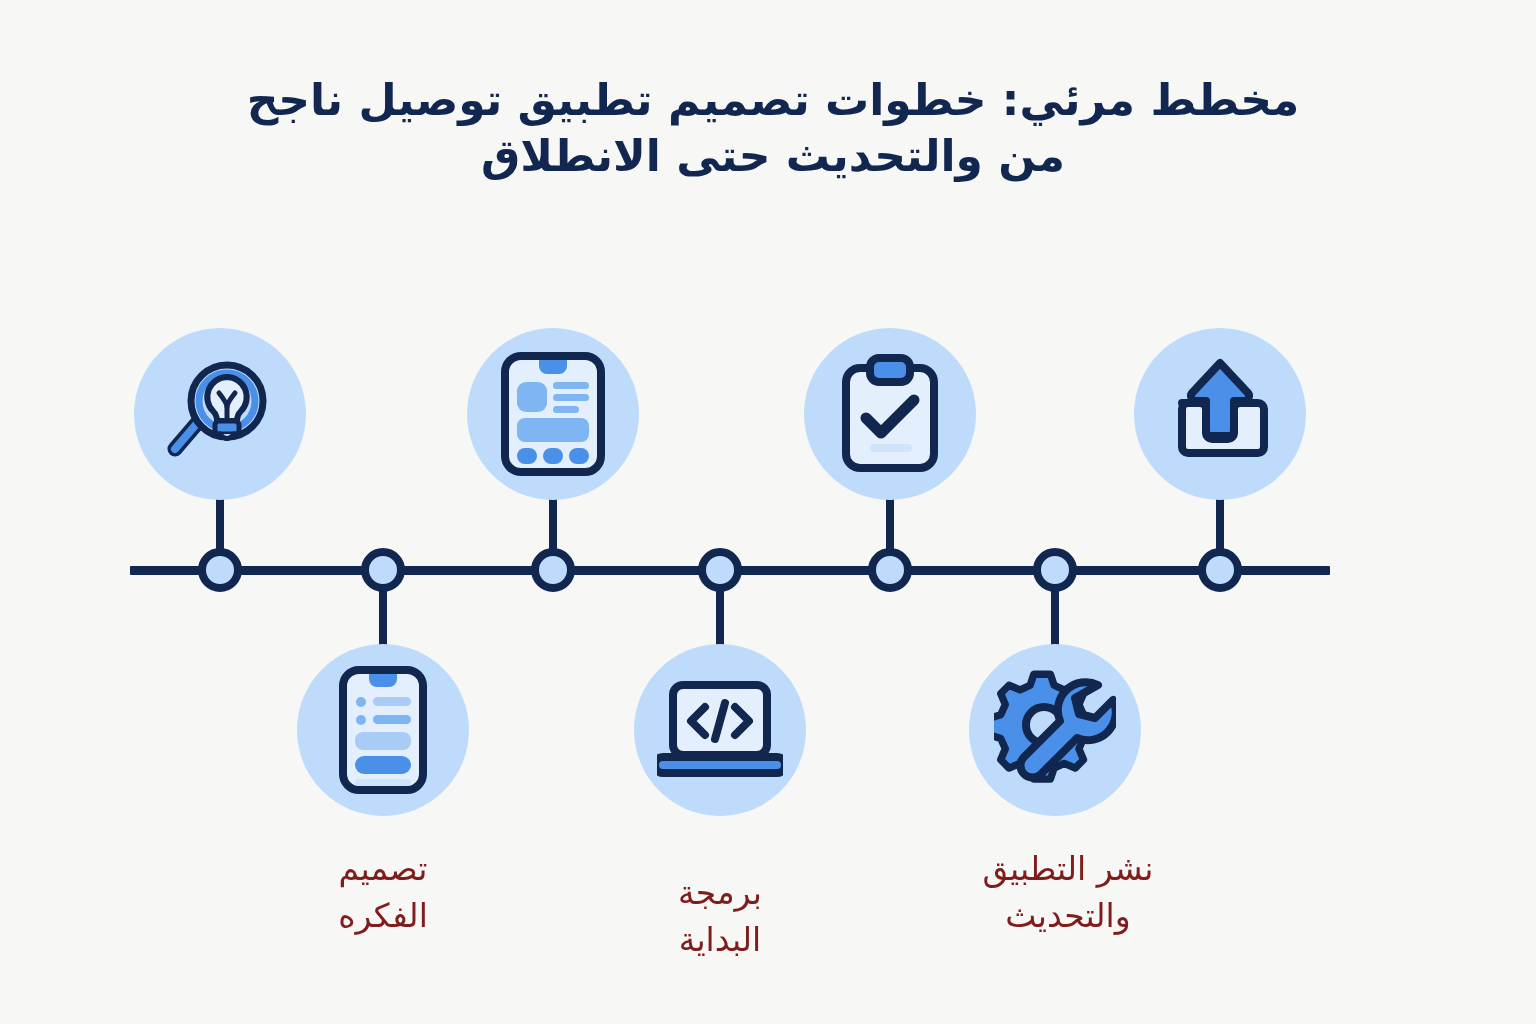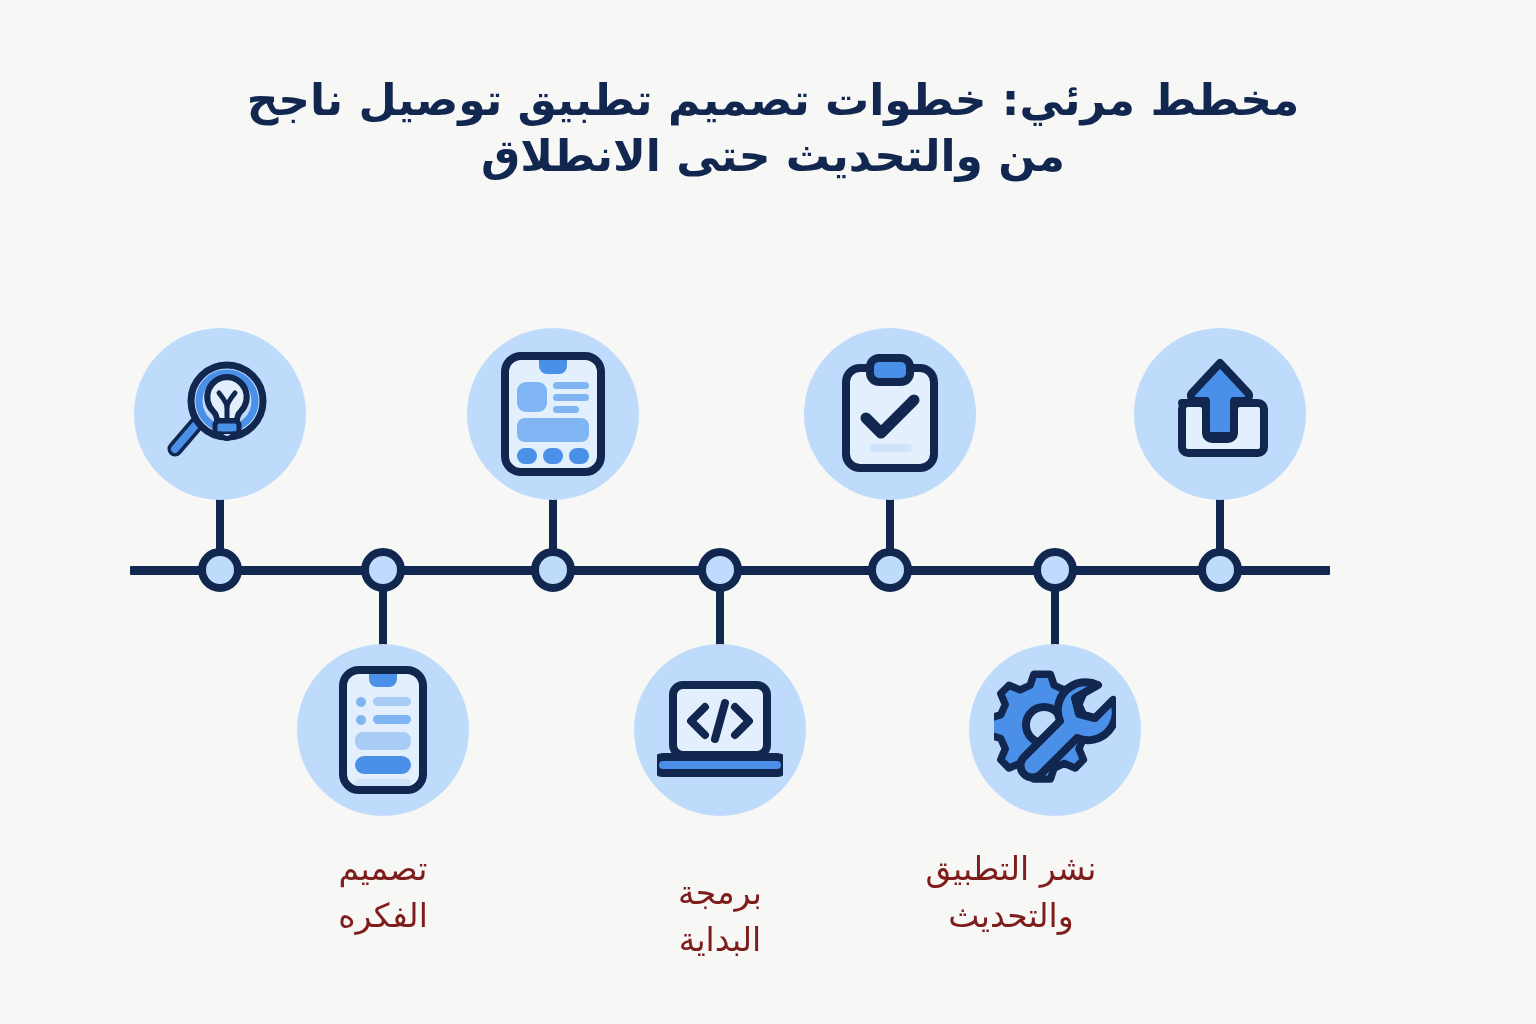--- a/index.html
+++ b/index.html
@@ -240,18 +240,18 @@
   <div class="step-label" style="left:383px;">
     <span class="lbl-line">تصميم</span>
     <span class="lbl-line">الفكره</span>
   </div>
 
   <div class="step-label" style="left:720px;margin-top:24px;">
     <span class="lbl-line">برمجة</span>
     <span class="lbl-line">البداية</span>
   </div>
 
-  <div class="step-label" style="left:1011px;">
+  <div class="step-label" style="left:1068px;">
     <span class="lbl-line">نشر التطبيق</span>
     <span class="lbl-line">والتحديث</span>
   </div>
 
 </div>
 
 </body></html>

